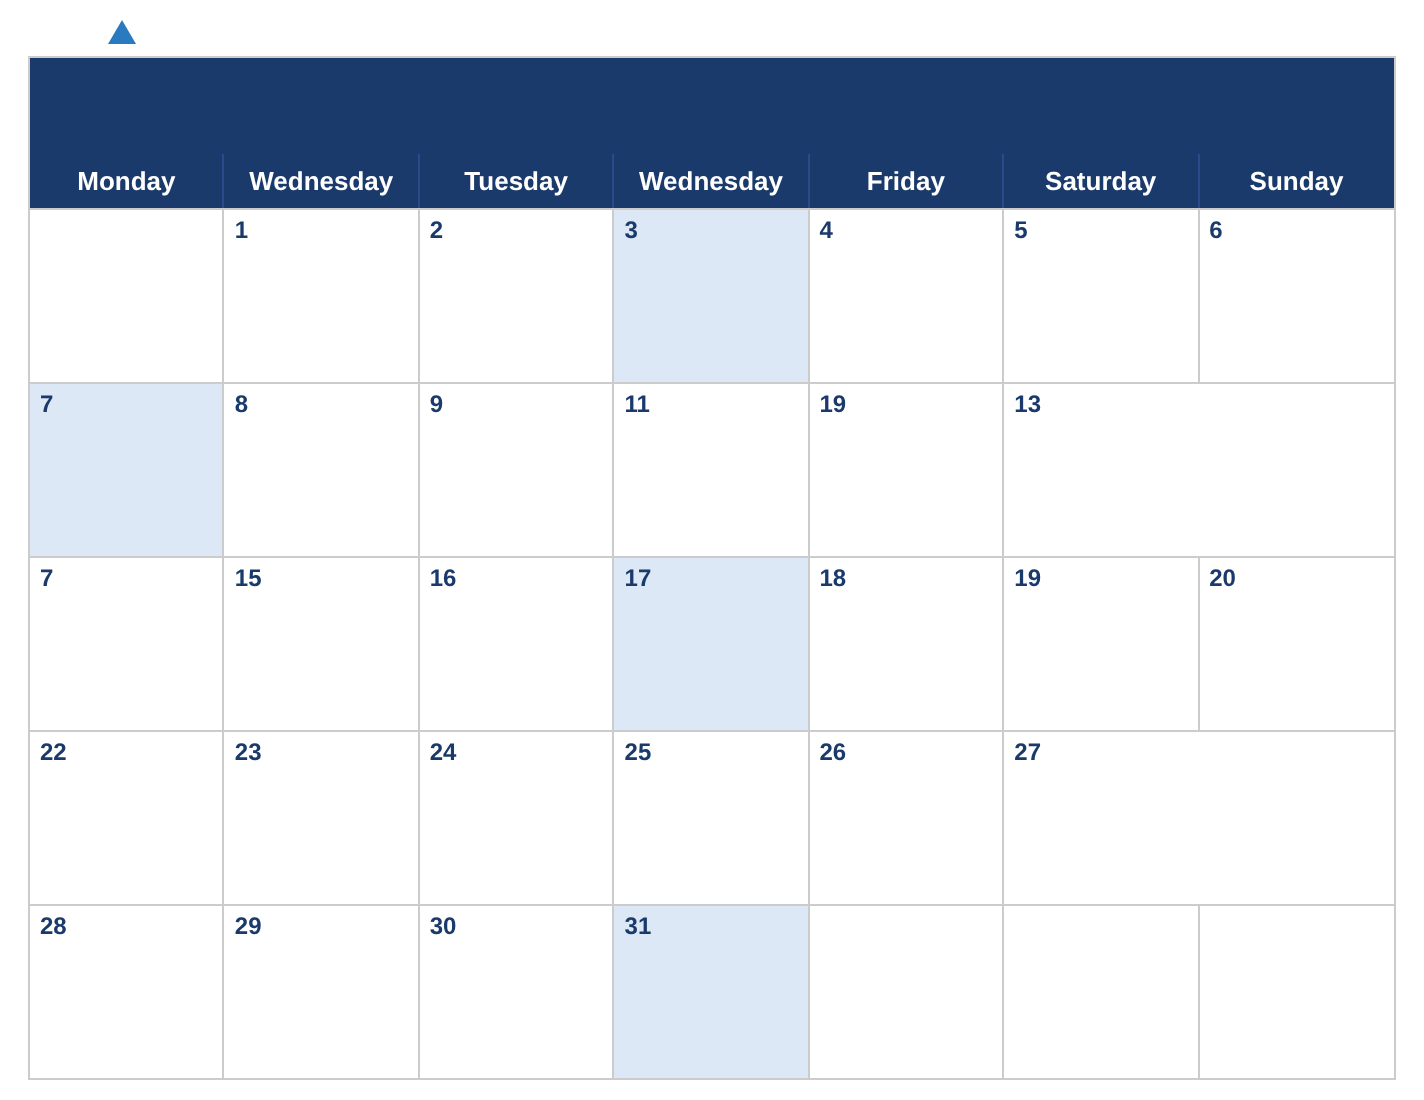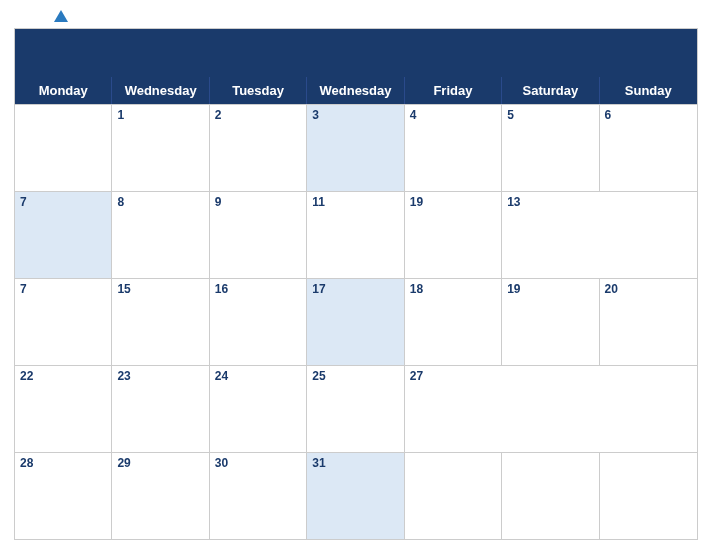--- a/index.html
+++ b/index.html
@@ -229,20 +229,23 @@
           <div class="cal-cell">
             <span class="day-num">23</span>
           </div>
           <div class="cal-cell">
             <span class="day-num">24</span>
           </div>
           <div class="cal-cell">
             <span class="day-num">25</span>
           </div>
           <div class="cal-cell">
+            <span class="day-num">26</span>
+          </div>
+          <div class="cal-cell">
             <span class="day-num">27</span>
           </div>
         </div>
         <div class="cal-week">
           <div class="cal-cell">
             <span class="day-num">28</span>
           </div>
           <div class="cal-cell">
             <span class="day-num">29</span>
           </div>

